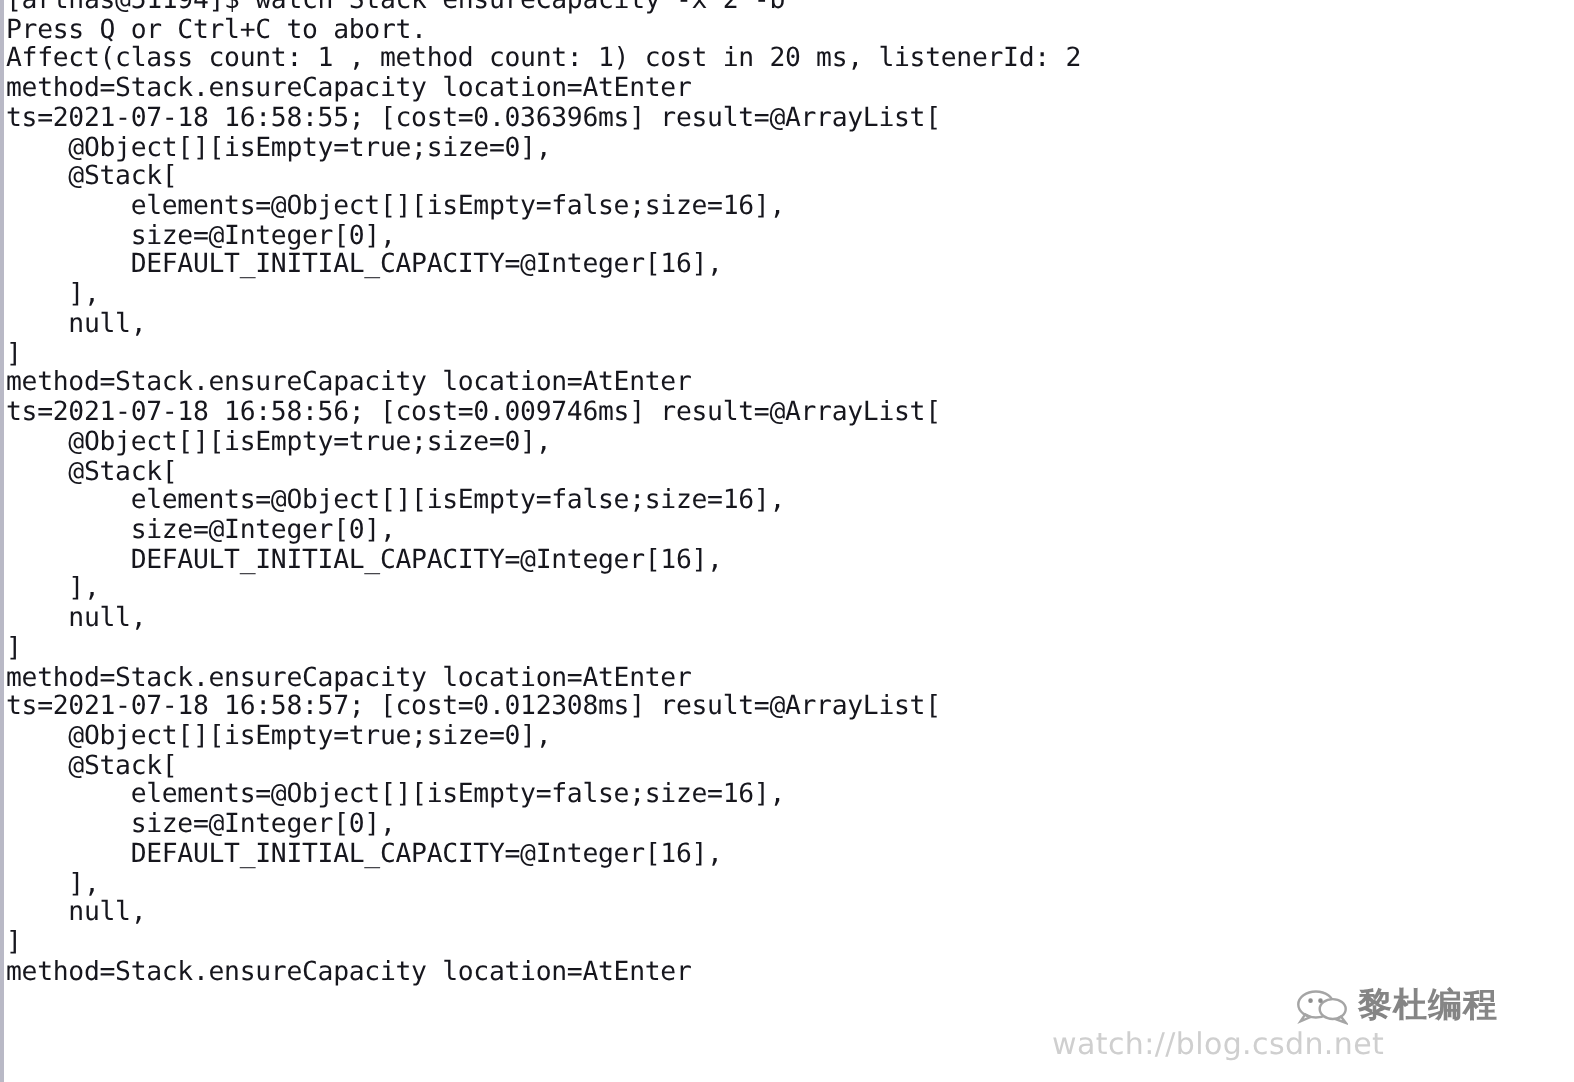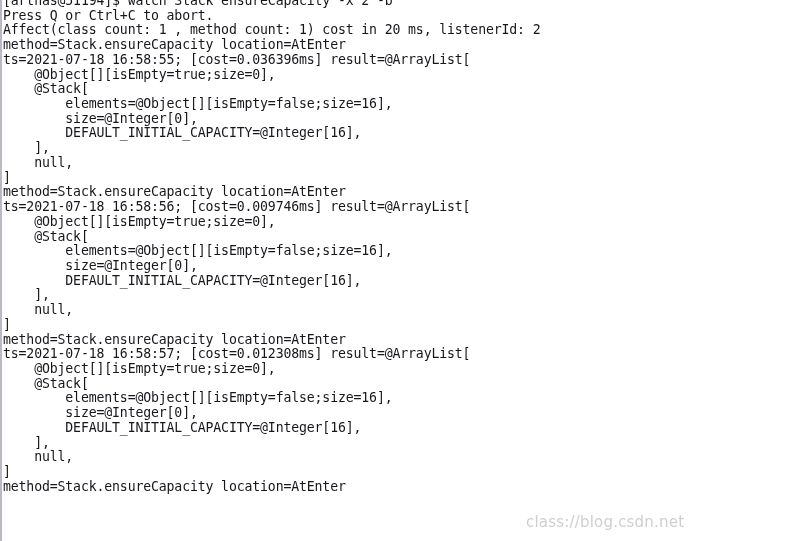--- a/index.html
+++ b/index.html
@@ -112,19 +112,30 @@
 <body>
 
 <div id="terminal-window">
 
   <div id="left-edge-rule"></div>
 
   <pre id="console-output"><span class="console-line">[arthas@51194]$ watch Stack ensureCapacity -x 2 -b</span><span class="console-line">Press Q or Ctrl+C to abort.</span><span class="console-line">Affect(class count: 1 , method count: 1) cost in 20 ms, listenerId: 2</span><span class="console-line">method=Stack.ensureCapacity location=AtEnter</span><span class="console-line">ts=2021-07-18 16:58:55; [cost=0.036396ms] result=@ArrayList[</span><span class="console-line">    @Object[][isEmpty=true;size=0],</span><span class="console-line">    @Stack[</span><span class="console-line">        elements=@Object[][isEmpty=false;size=16],</span><span class="console-line">        size=@Integer[0],</span><span class="console-line">        DEFAULT_INITIAL_CAPACITY=@Integer[16],</span><span class="console-line">    ],</span><span class="console-line">    null,</span><span class="console-line">]</span><span class="console-line">method=Stack.ensureCapacity location=AtEnter</span><span class="console-line">ts=2021-07-18 16:58:56; [cost=0.009746ms] result=@ArrayList[</span><span class="console-line">    @Object[][isEmpty=true;size=0],</span><span class="console-line">    @Stack[</span><span class="console-line">        elements=@Object[][isEmpty=false;size=16],</span><span class="console-line">        size=@Integer[0],</span><span class="console-line">        DEFAULT_INITIAL_CAPACITY=@Integer[16],</span><span class="console-line">    ],</span><span class="console-line">    null,</span><span class="console-line">]</span><span class="console-line">method=Stack.ensureCapacity location=AtEnter</span><span class="console-line">ts=2021-07-18 16:58:57; [cost=0.012308ms] result=@ArrayList[</span><span class="console-line">    @Object[][isEmpty=true;size=0],</span><span class="console-line">    @Stack[</span><span class="console-line">        elements=@Object[][isEmpty=false;size=16],</span><span class="console-line">        size=@Integer[0],</span><span class="console-line">        DEFAULT_INITIAL_CAPACITY=@Integer[16],</span><span class="console-line">    ],</span><span class="console-line">    null,</span><span class="console-line">]</span><span class="console-line">method=Stack.ensureCapacity location=AtEnter</span></pre>
 
   <div id="watermark-layer">
 
+    <div id="watermark-brand">
+      <svg class="brand-icon" viewBox="0 0 34 24">
+        <ellipse cx="13" cy="11" rx="11.5" ry="8.5" fill="none" stroke="#6f6f6f" stroke-width="1.6"></ellipse>
+        <path d="M6 17.5 L3 22 L9.5 19.2 Z" fill="none" stroke="#6f6f6f" stroke-width="1.6"></path>
+        <ellipse cx="24" cy="14" rx="8.5" ry="6.5" fill="#ffffff" stroke="#6f6f6f" stroke-width="1.6"></ellipse>
+        <path d="M29.5 19 L32.5 23 L26.5 20.8 Z" fill="#ffffff" stroke="#6f6f6f" stroke-width="1.6"></path>
+        <circle cx="9.5" cy="8.5" r="1.5" fill="#4a4a4a"></circle>
+        <circle cx="16" cy="8.5" r="1.5" fill="#4a4a4a"></circle>
+      </svg>
+      <span class="brand-text">黎杜编程</span>
+    </div>
 
-    <div id="watermark-csdn">class://blog.csdn.net</div>
+    <div id="watermark-csdn">watch://blog.csdn.net</div>
 
 
   </div>
 
 </div>
 
 </body></html>

